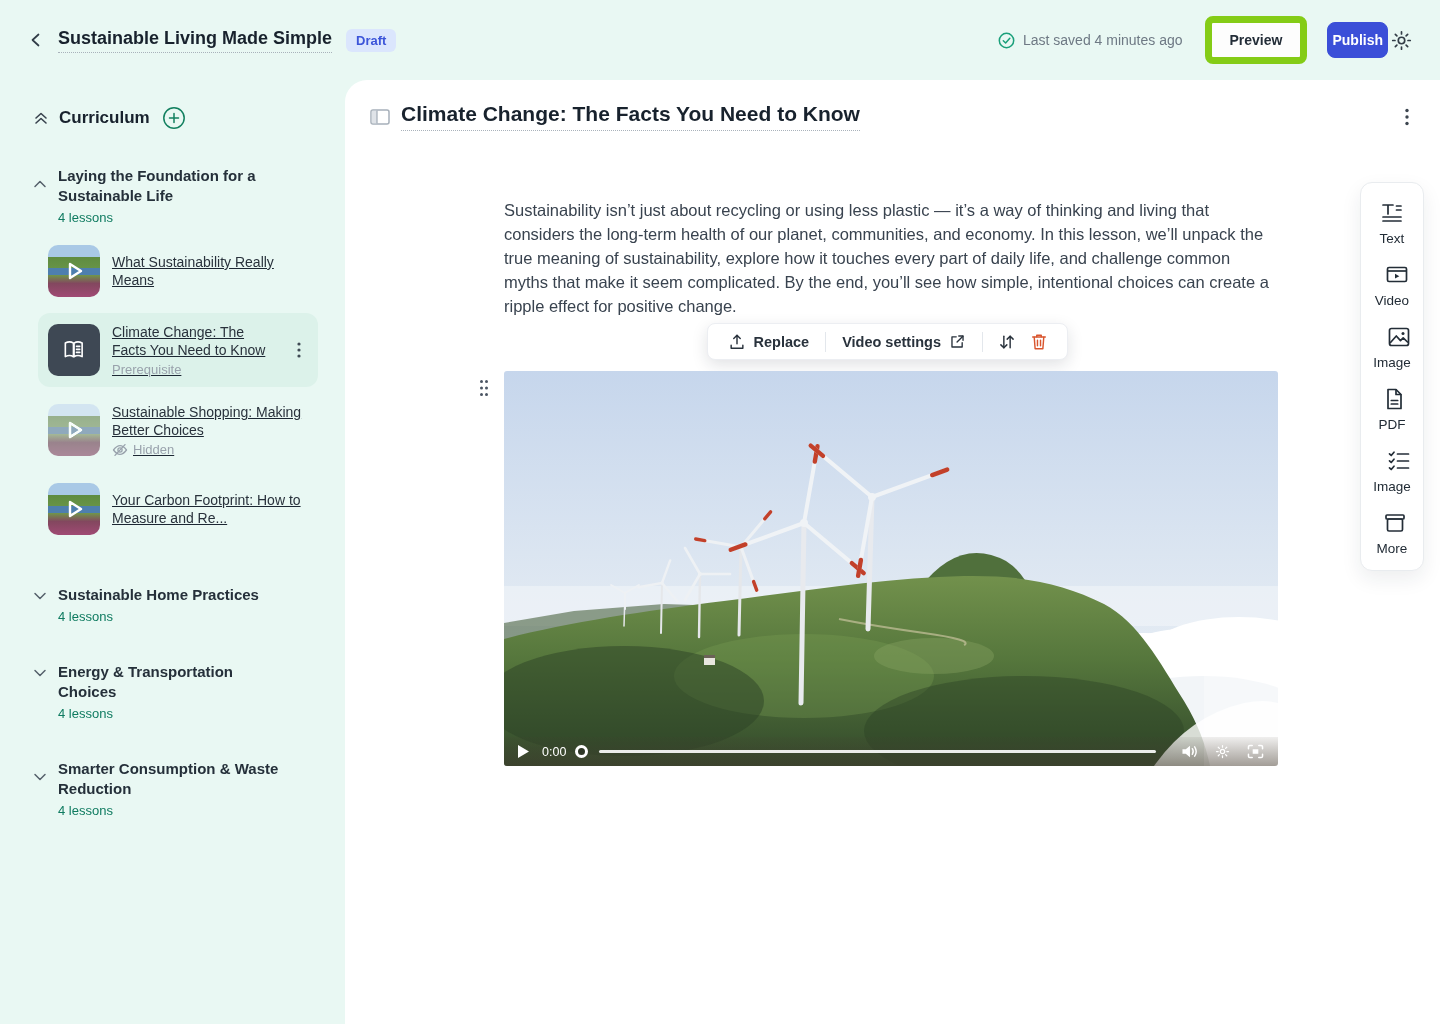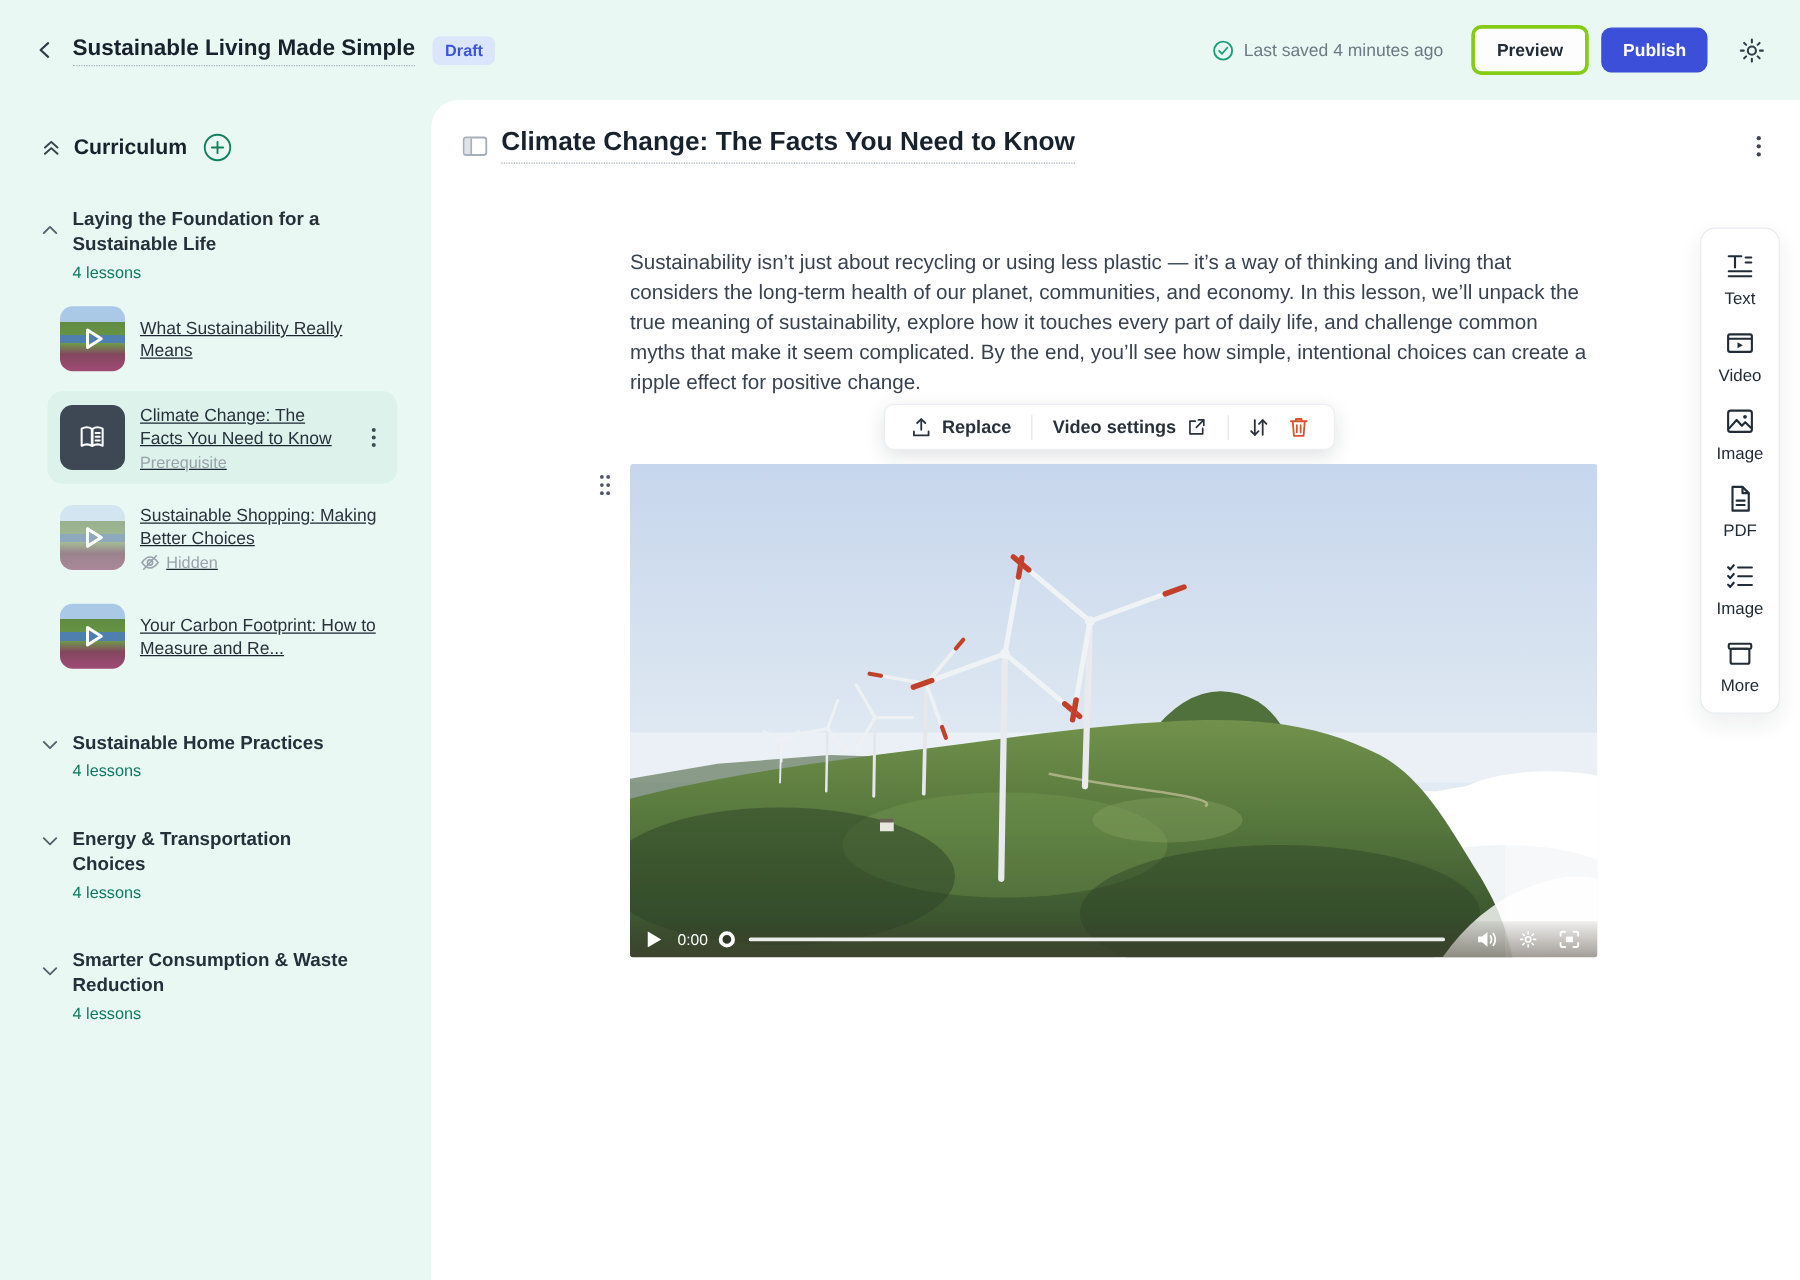--- a/index.html
+++ b/index.html
@@ -24,22 +24,22 @@
     border-bottom:1.5px dotted #a9b2bb; padding-bottom:3px; cursor:text;
   }
   .draft-badge {
     margin-left:14px; font-size:13px; font-weight:bold; color:#3c55d9;
     background:#dbe6fd; border-radius:6px; padding:4px 10px;
   }
   .header-spacer { flex:1; }
   .saved-group { display:flex; align-items:center; gap:8px; margin-right:22px; }
   .saved-text { font-size:14px; color:#6e7984; }
   .btn { font-family:inherit; font-size:14px; font-weight:bold; border-radius:8px; padding:9px 18px; cursor:pointer; }
-  .btn-preview { background:#fdfdfd; border:3px solid #84cc16; color:#232d38; margin-right:10px; }
-  .btn-publish { background:#3b4fd8; border:1px solid #3b4fd8; color:#fff; margin-right:22px; padding:9px 16px;text-align:center; }
+  .btn-preview { background:#fdfdfd; border:7px solid #84cc16; color:#232d38; margin-right:20px; }
+  .btn-publish { background:#3b4fd8; border:1px solid #3b4fd8; color:#fff; padding:9px 4px;text-align:center; }
   .gear-btn { background:none; border:none; cursor:pointer; width:26px; height:26px; display:flex; align-items:center; justify-content:center; }
 
   
   .sidebar { position:absolute; top:80px; left:0; width:345px; bottom:0; padding:26px 14px 0 32px; }
   .curriculum-row { display:flex; align-items:center; margin-bottom:36px; }
   .collapse-all { width:18px; height:18px; cursor:pointer; background:none; border:none; padding:0; }
   .curriculum-title { font-size:17px; font-weight:bold; margin-left:9px; color:#18222d; }
   .add-section { margin-left:12px; background:none; border:none; cursor:pointer; width:24px; height:24px; padding:0; }
 
   .section { margin-bottom:30px; }
@@ -110,21 +110,21 @@
   .progress { flex:1; height:3px; background:rgba(255,255,255,.9); border-radius:2px; margin:0 12px 0 2px; }
   .ctrl-btn { background:none; border:none; cursor:pointer; padding:0 4px; display:flex; align-items:center; }
 
   
   .block-rail {
     position:absolute; right:16px; top:102px; width:64px;
     background:#fff; border:1px solid #e9ecef; border-radius:12px;
     box-shadow:0 8px 20px rgba(25,35,45,.08);
     padding:18px 0 14px; display:flex; flex-direction:column; align-items:center; gap:17px;
   }
-  .rail-item { display:flex; flex-direction:column; align-items:center; gap:6px; background:none; border:none; cursor:pointer; font-family:inherit; }
+  .rail-item { display:flex; flex-direction:column; align-items:flex-end; gap:6px; background:none; border:none; cursor:pointer; font-family:inherit; }
   .rail-label { font-size:13.5px; color:#222c36; }
 </style>
 </head>
 <body>
 
 <div class="header">
   <button class="back-btn">
     <span>
       <svg width="16" height="16" viewBox="0 0 16 16" fill="none">
           <polyline points="10.5,2.5 4.5,8 10.5,13.5" stroke="#303b46" stroke-width="1.7" stroke-linecap="round" stroke-linejoin="round"></polyline>

